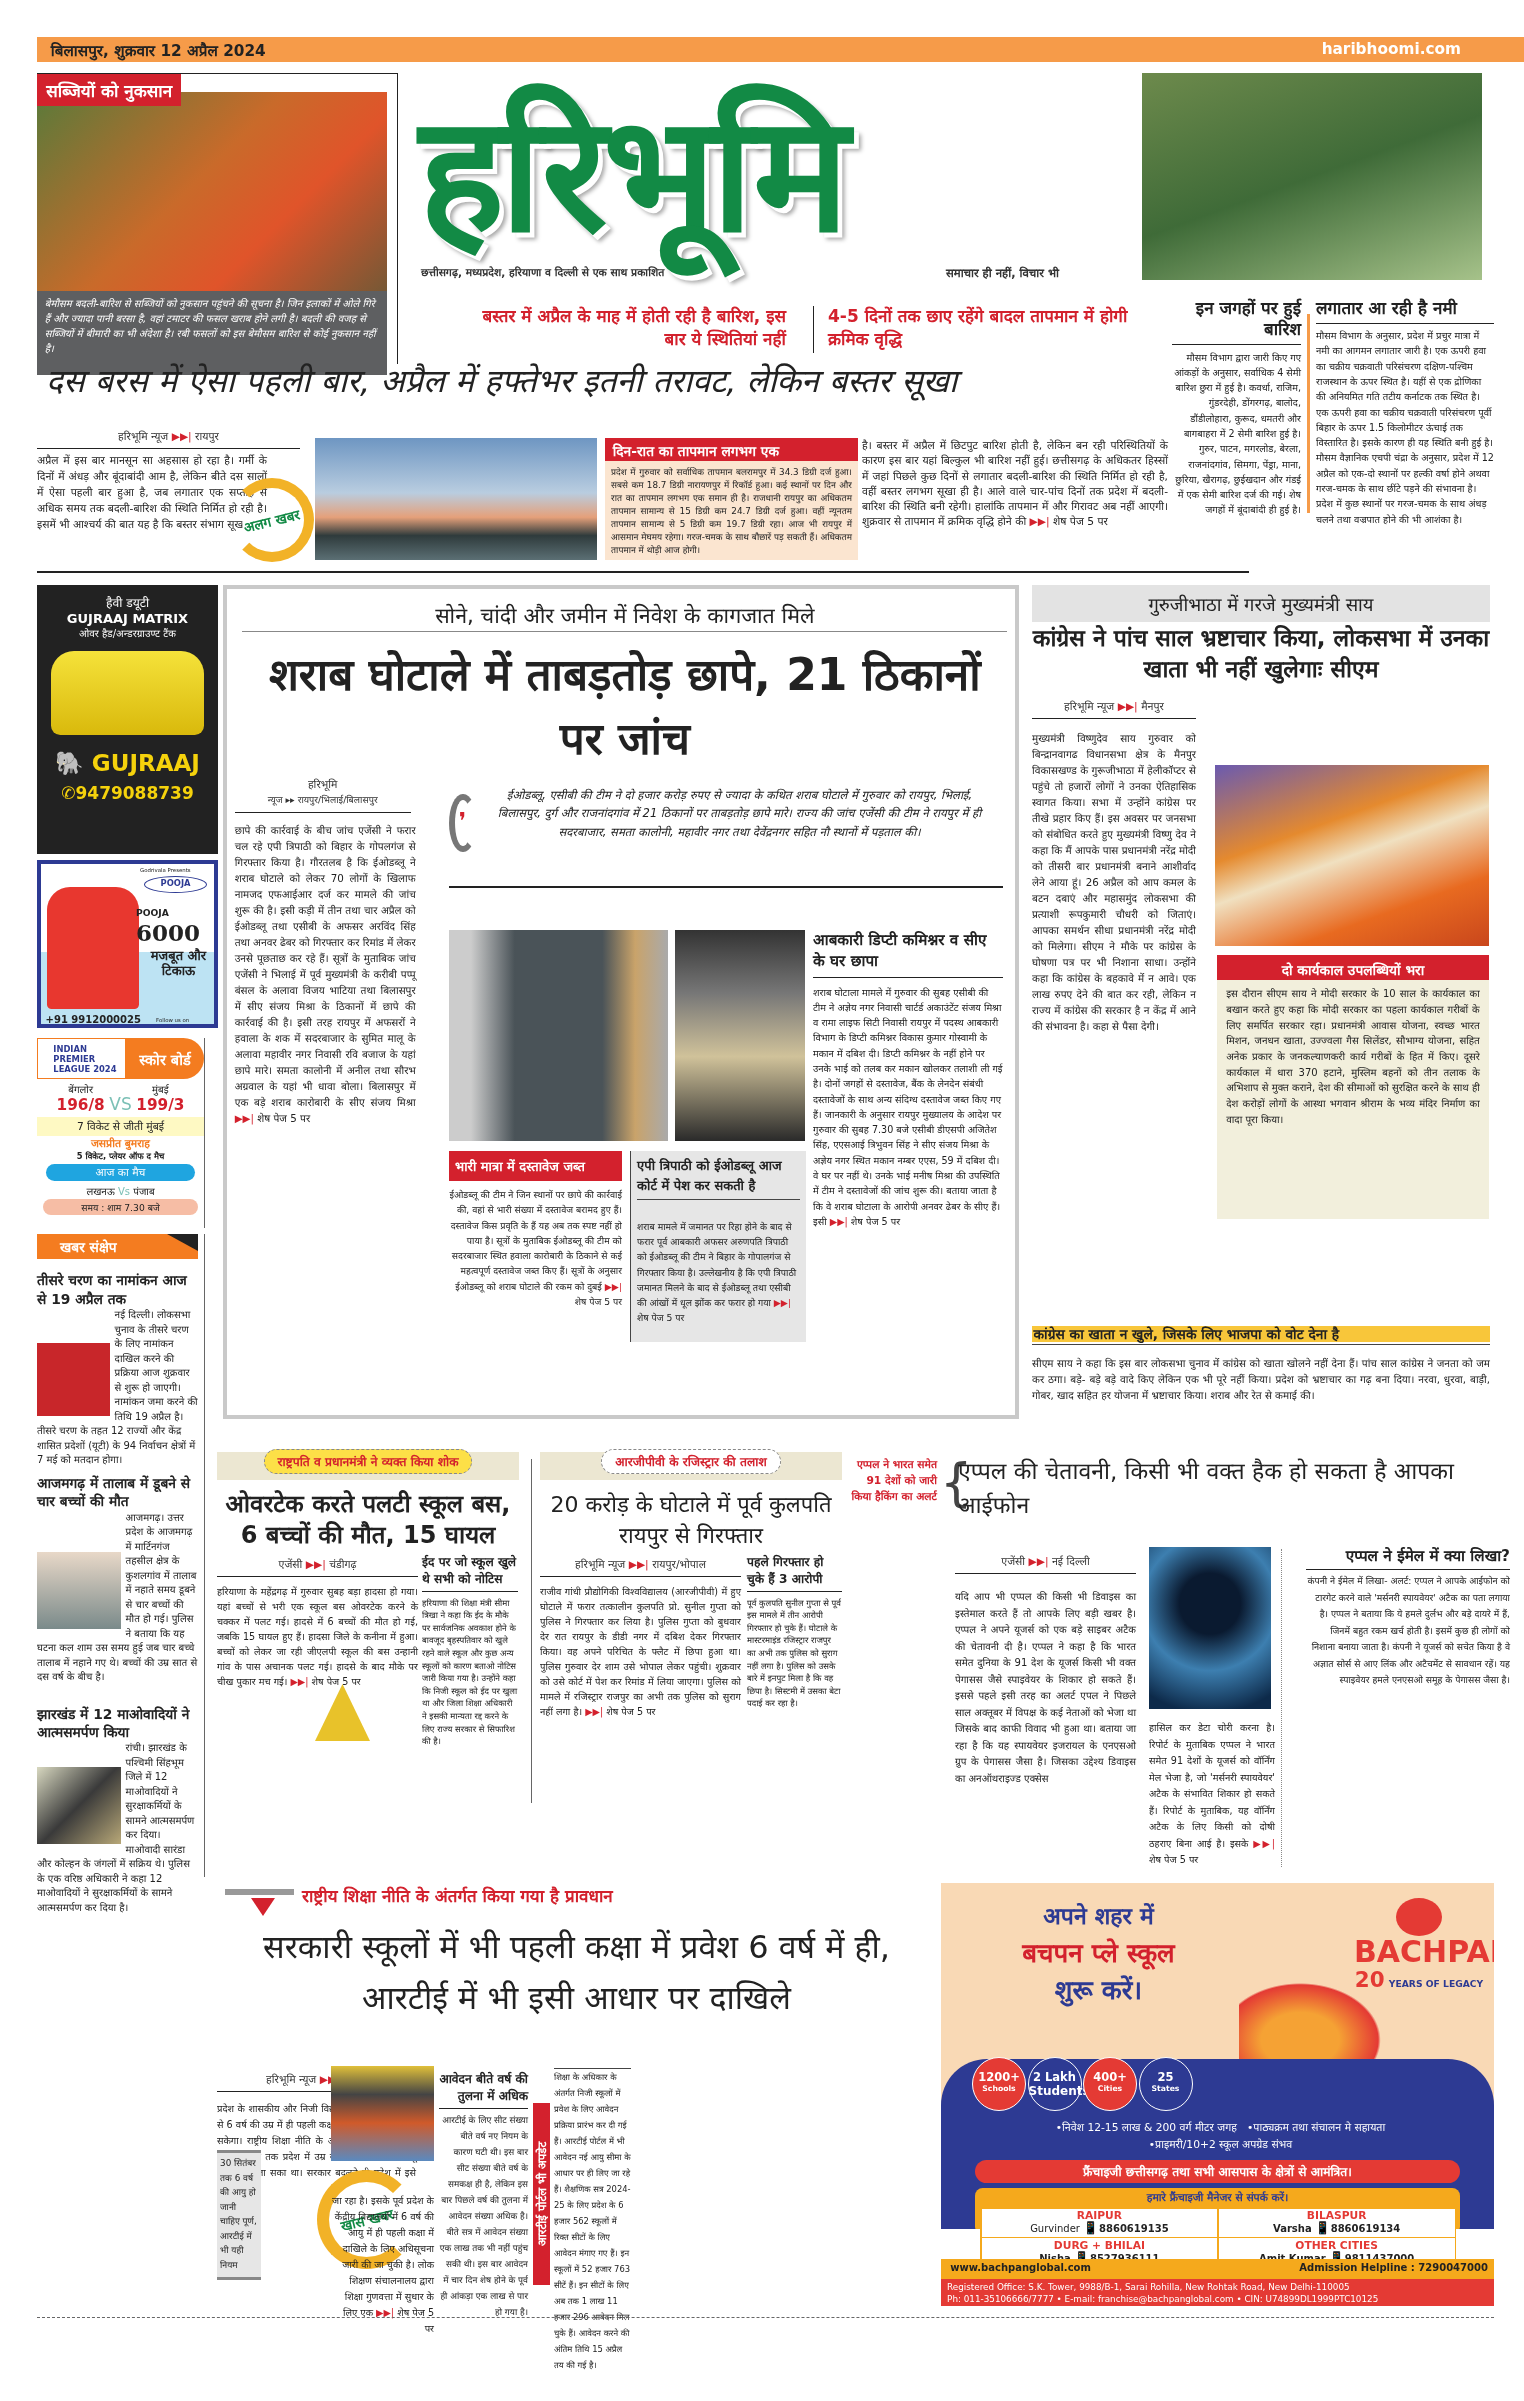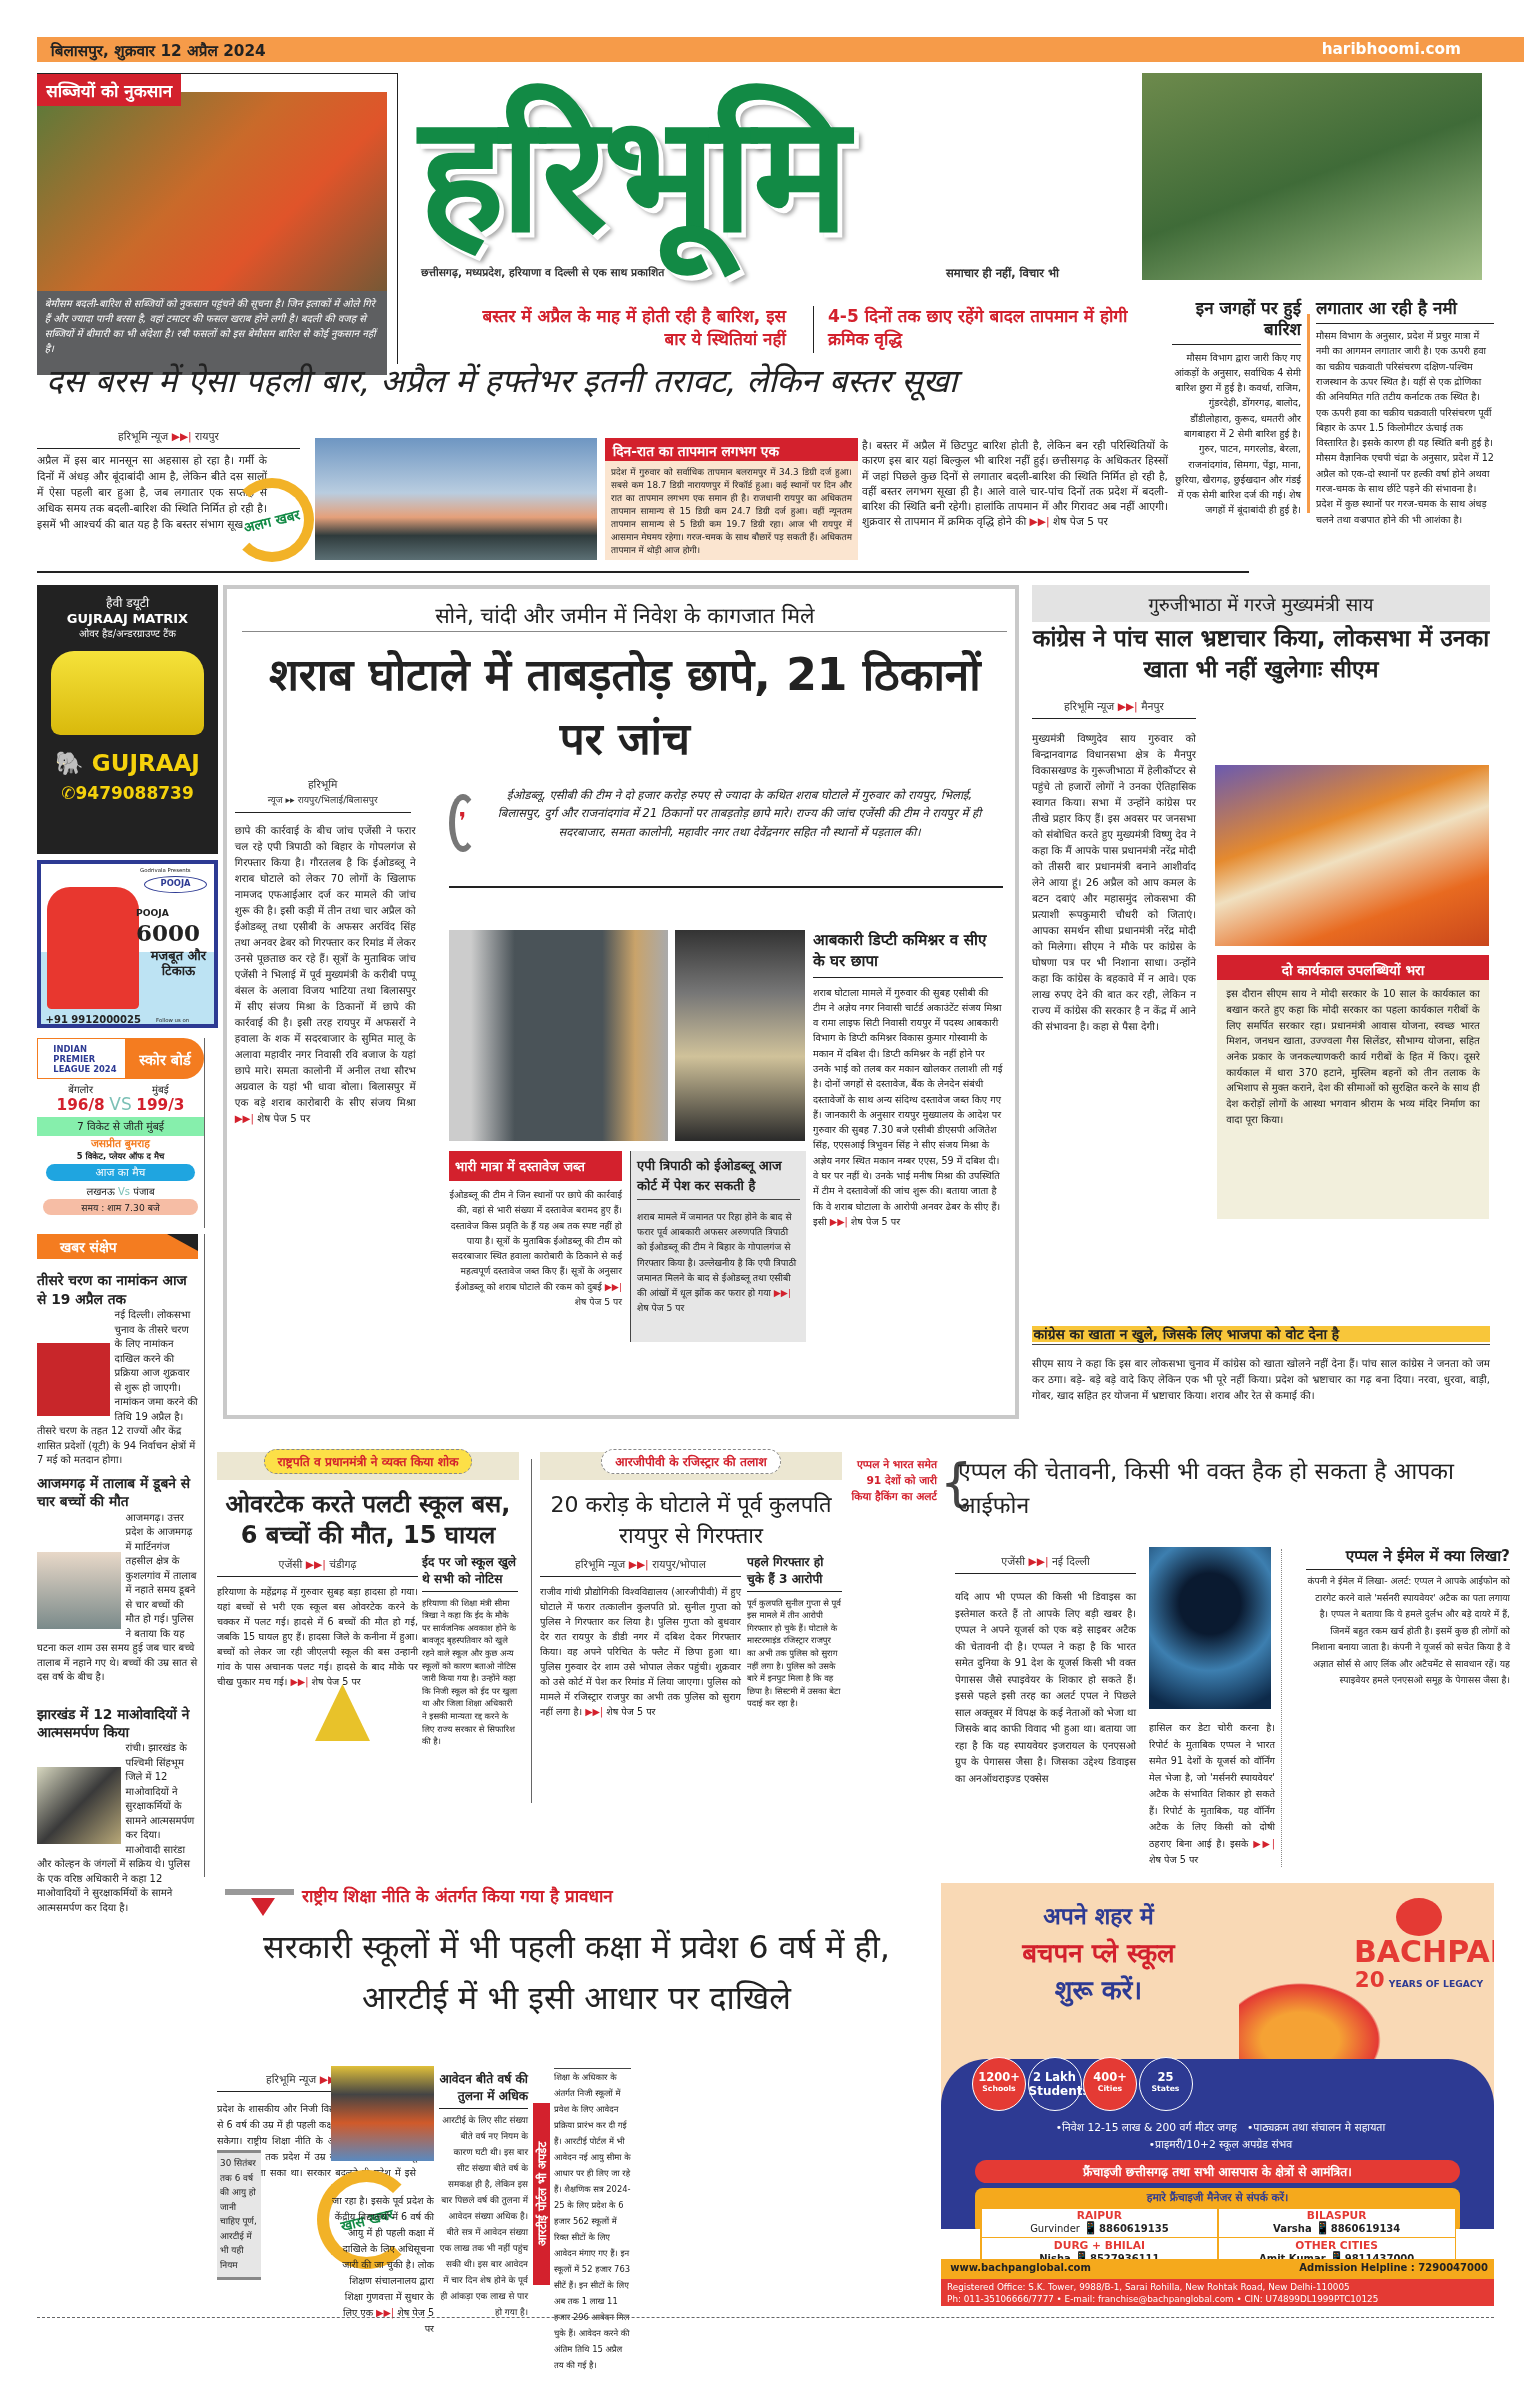--- a/index.html
+++ b/index.html
@@ -114,21 +114,21 @@
     <div style="text-align:center">
         <div style="font-size:10px">बेंगलोर</div>
         <div style="font-size:15.3px;font-weight:bold;color:#d3212d">196/8</div>
       </div>
     <div style="font-size:17px;color:#7cc0b6;align-self:flex-end">VS</div>
     <div style="text-align:center">
         <div style="font-size:10px">मुंबई</div>
         <div style="font-size:15.3px;font-weight:bold;color:#d3212d">199/3</div>
       </div>
   </div>
-  <div style="background:#86efac;text-align:center;font-size:10.7px;padding:2.3px 0;margin-top:3.1px">7 विकेट से जीती मुंबई</div>
+  <div style="background:#fef9c3;text-align:center;font-size:10.7px;padding:2.3px 0;margin-top:3.1px">7 विकेट से जीती मुंबई</div>
   <div style="text-align:center;color:#f47c20;font-weight:bold;font-size:10.7px">जसप्रीत बुमराह</div>
   <div style="text-align:center;font-size:8.4px;font-weight:bold">5 विकेट, प्लेयर ऑफ द मैच</div>
   <div class="pill" style="background:#1fa5e0;color:#fff;text-align:center;font-size:10.7px;margin:3.1px 9.2px;padding:1.5px 0">आज का मैच</div>
   <div style="text-align:center;font-size:10px"><span>लखनऊ</span> <span style="color:#7cc0b6">Vs</span> <span>पंजाब</span></div>
   <div class="pill" style="background:#f6bda5;text-align:center;font-size:9.2px;margin:1.5px 6.1px;padding:1.5px 0">समय : शाम 7.30 बजे</div>
 </div>
 
 <div class="abs" style="left:37px;top:1234px;width:168px;border-right:1.5px solid #666;padding-right:6.1px;height:643px">
   <div style="background:#f47c20;color:#fff;font-weight:bold;font-size:13.8px;padding:3.1px 23px;position:relative">
     <span>खबर संक्षेप</span>
@@ -177,21 +177,21 @@
     </div>
   </div>
   <div class="abs red-tag" style="left:222px;top:562px;width:173px;padding:6.1px;font-size:13px">भारी मात्रा में दस्तावेज जब्त</div>
   <div class="abs txt-s" style="left:222px;top:598px;width:173px;text-align:right;font-size:9.2px;line-height:15.3px">
     <span>ईओडब्लू की टीम ने जिन स्थानों पर छापे की कार्रवाई की, वहां से भारी संख्या में दस्तावेज बरामद हुए हैं। दस्तावेज किस प्रवृति के हैं यह अब तक स्पष्ट नहीं हो पाया है। सूत्रों के मुताबिक ईओडब्लू की टीम को सदरबाजार स्थित हवाला कारोबारी के ठिकाने से कई महत्वपूर्ण दस्तावेज जब्त किए हैं। सूत्रों के अनुसार ईओडब्लू को शराब घोटाले की रकम को दुबई</span>
     <span class="cont">▶▶|</span>
     <span>शेष पेज 5 पर</span>
   </div>
   <div class="abs boxgray" style="left:403px;top:562px;width:176px;height:191px;padding:4.6px 6.1px;border-left:1.5px solid #444">
     <div class="headline" style="font-size:13px;line-height:20px;border-bottom:1.5px solid #444;padding-bottom:3.1px">एपी त्रिपाठी को ईओडब्लू आज कोर्ट में पेश कर सकती है</div>
-    <div class="txt-s" style="margin-top:9px;text-align:left;font-size:9.2px;line-height:15.3px">
+    <div class="txt-s" style="margin-top:19px;text-align:left;font-size:9.2px;line-height:15.3px">
       <span>शराब मामले में जमानत पर रिहा होने के बाद से फरार पूर्व आबकारी अफसर अरुणपति त्रिपाठी को ईओडब्लू की टीम ने बिहार के गोपालगंज से गिरफ्तार किया है। उल्लेखनीय है कि एपी त्रिपाठी जमानत मिलने के बाद से ईओडब्लू तथा एसीबी की आंखों में धूल झोंक कर फरार हो गया</span>
       <span class="cont">▶▶|</span>
       <span>शेष पेज 5 पर</span>
     </div>
   </div>
 </div>
 
 <div class="abs" style="left:1032px;top:585px;width:458px;background:#e3e3e3;text-align:center;font-size:18.4px;padding:6.1px 0">गुरुजीभाठा में गरजे मुख्यमंत्री साय</div>
 <div class="abs headline" style="left:1032px;top:623px;width:458px;text-align:center;font-size:23px;line-height:31px">कांग्रेस ने पांच साल भ्रष्टाचार किया, लोकसभा में उनका खाता भी नहीं खुलेगाः सीएम</div>
 <div class="abs byline" style="left:1032px;top:699px;width:164px;border-bottom:1.5px solid #222;padding-bottom:4.6px">

